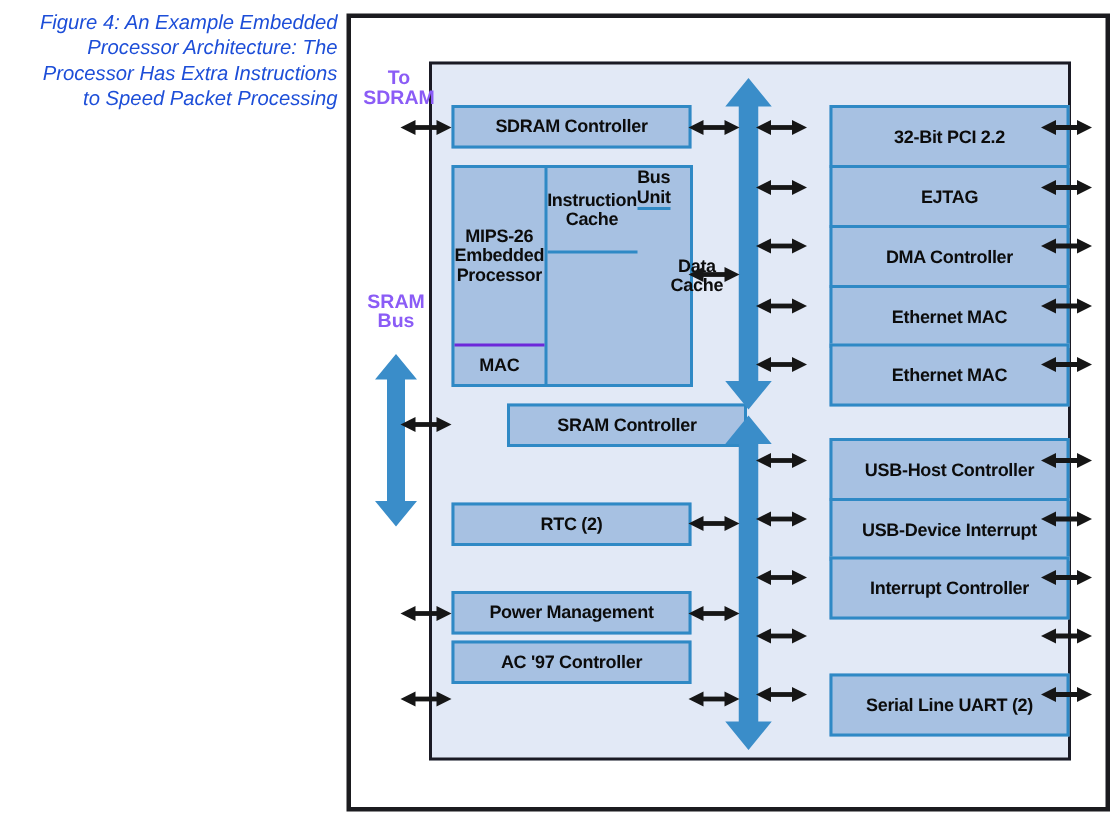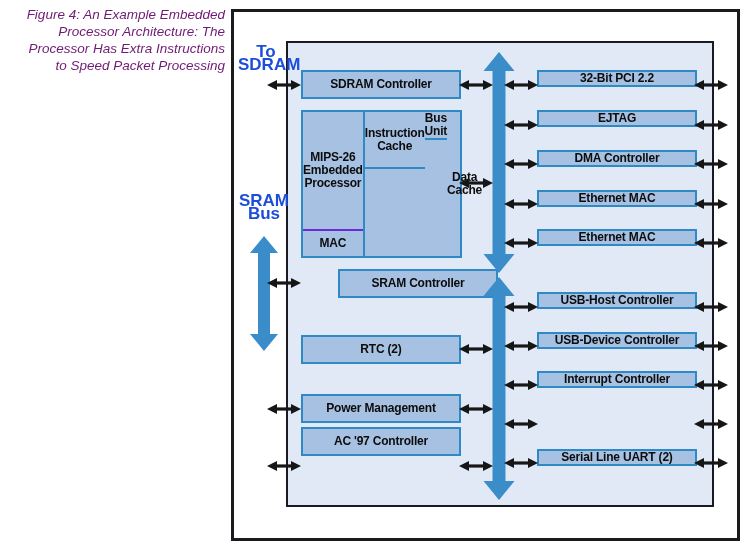--- a/index.html
+++ b/index.html
@@ -4,43 +4,43 @@
 <style>
   html,body{margin:0;padding:0;background:#fff;}
   .stage{
     position:relative;width:745px;height:549px;background:#ffffff;
     font-family:"Liberation Sans",sans-serif;overflow:hidden;
   }
   .pre{white-space:pre-line;}
   .caption{
     position:absolute;left:4px;top:6px;width:221px;
     text-align:right;font-style:italic;font-size:13.5px;line-height:17px;
-    color:#701a75;
+    color:#1d4ed8;
   }
   .outer-box{
     position:absolute;left:231px;top:9px;width:509px;height:532px;
     border:3px solid #1b1b1f;box-sizing:border-box;background:#ffffff;
   }
   .inner-box{
     position:absolute;left:286px;top:41px;width:428px;height:466px;
     border:2px solid #1a1a24;box-sizing:border-box;background:#e2e9f6;
   }
   .side-label{
     position:absolute;width:56px;text-align:center;
-    font-weight:bold;font-size:17px;line-height:13px;color:#1d4ed8;
+    font-weight:bold;font-size:13px;line-height:13px;color:#8b5cf6;
   }
   .blk{
     position:absolute;box-sizing:border-box;
     background:#a7c1e2;border:2px solid #2f89c5;
     display:flex;align-items:center;justify-content:center;
     font-weight:bold;font-size:12px;letter-spacing:-0.2px;color:#0c0c0c;
     text-align:center;line-height:13px;
   }
   .blk-left{left:301px;width:160px;height:29px;}
-  .blk-right{left:537px;width:160px;height:17px;text-align:center;}
+  .blk-right{left:553px;width:160px;height:42px;text-align:center;}
   .mips{
     left:301px;top:110px;width:161px;height:148px;
     align-items:stretch;justify-content:flex-start;padding:0;
   }
   .mips-left{width:79px;display:flex;flex-direction:column;border-right:2px solid #2f89c5;}
   .mips-right{flex:1;display:flex;}
   .cell{display:flex;align-items:center;justify-content:center;text-align:center;}
   .proc-cell{flex:1;}
   .mac-cell{height:25px;border-top:2px solid #6d28d9;}
   .ic-cell{height:57px;border-bottom:2px solid #2f89c5;box-sizing:border-box;}
@@ -88,21 +88,21 @@
   <div class="blk blk-left" style="top:335px;">RTC (2)</div>
   <div class="blk blk-left" style="top:394px;">Power Management</div>
   <div class="blk blk-left" style="top:427px;">AC '97 Controller</div>
 
   <div class="blk blk-right" style="top:70px;">32-Bit PCI 2.2</div>
   <div class="blk blk-right" style="top:110px;">EJTAG</div>
   <div class="blk blk-right" style="top:150px;">DMA Controller</div>
   <div class="blk blk-right" style="top:190px;">Ethernet MAC</div>
   <div class="blk blk-right" style="top:229px;">Ethernet MAC</div>
   <div class="blk blk-right" style="top:292px;">USB-Host Controller</div>
-  <div class="blk blk-right" style="top:332px;">USB-Device Controller</div>
+  <div class="blk blk-right" style="top:332px;">USB-Device Interrupt</div>
   <div class="blk blk-right" style="top:371px;">Interrupt Controller</div>
   <div class="blk blk-right" style="top:449px;">Serial Line UART (2)</div>
 
   <svg class="arrow-layer" viewBox="0 0 745 549">
     <defs>
       <g id="harrow" fill="#161616" stroke="none">
         <path d="M8,0 L26,0" stroke="#161616" stroke-width="3.2"></path>
         <path d="M0,0 L10,-5 L10,5 Z"></path>
         <path d="M34,0 L24,-5 L24,5 Z"></path>
       </g>

